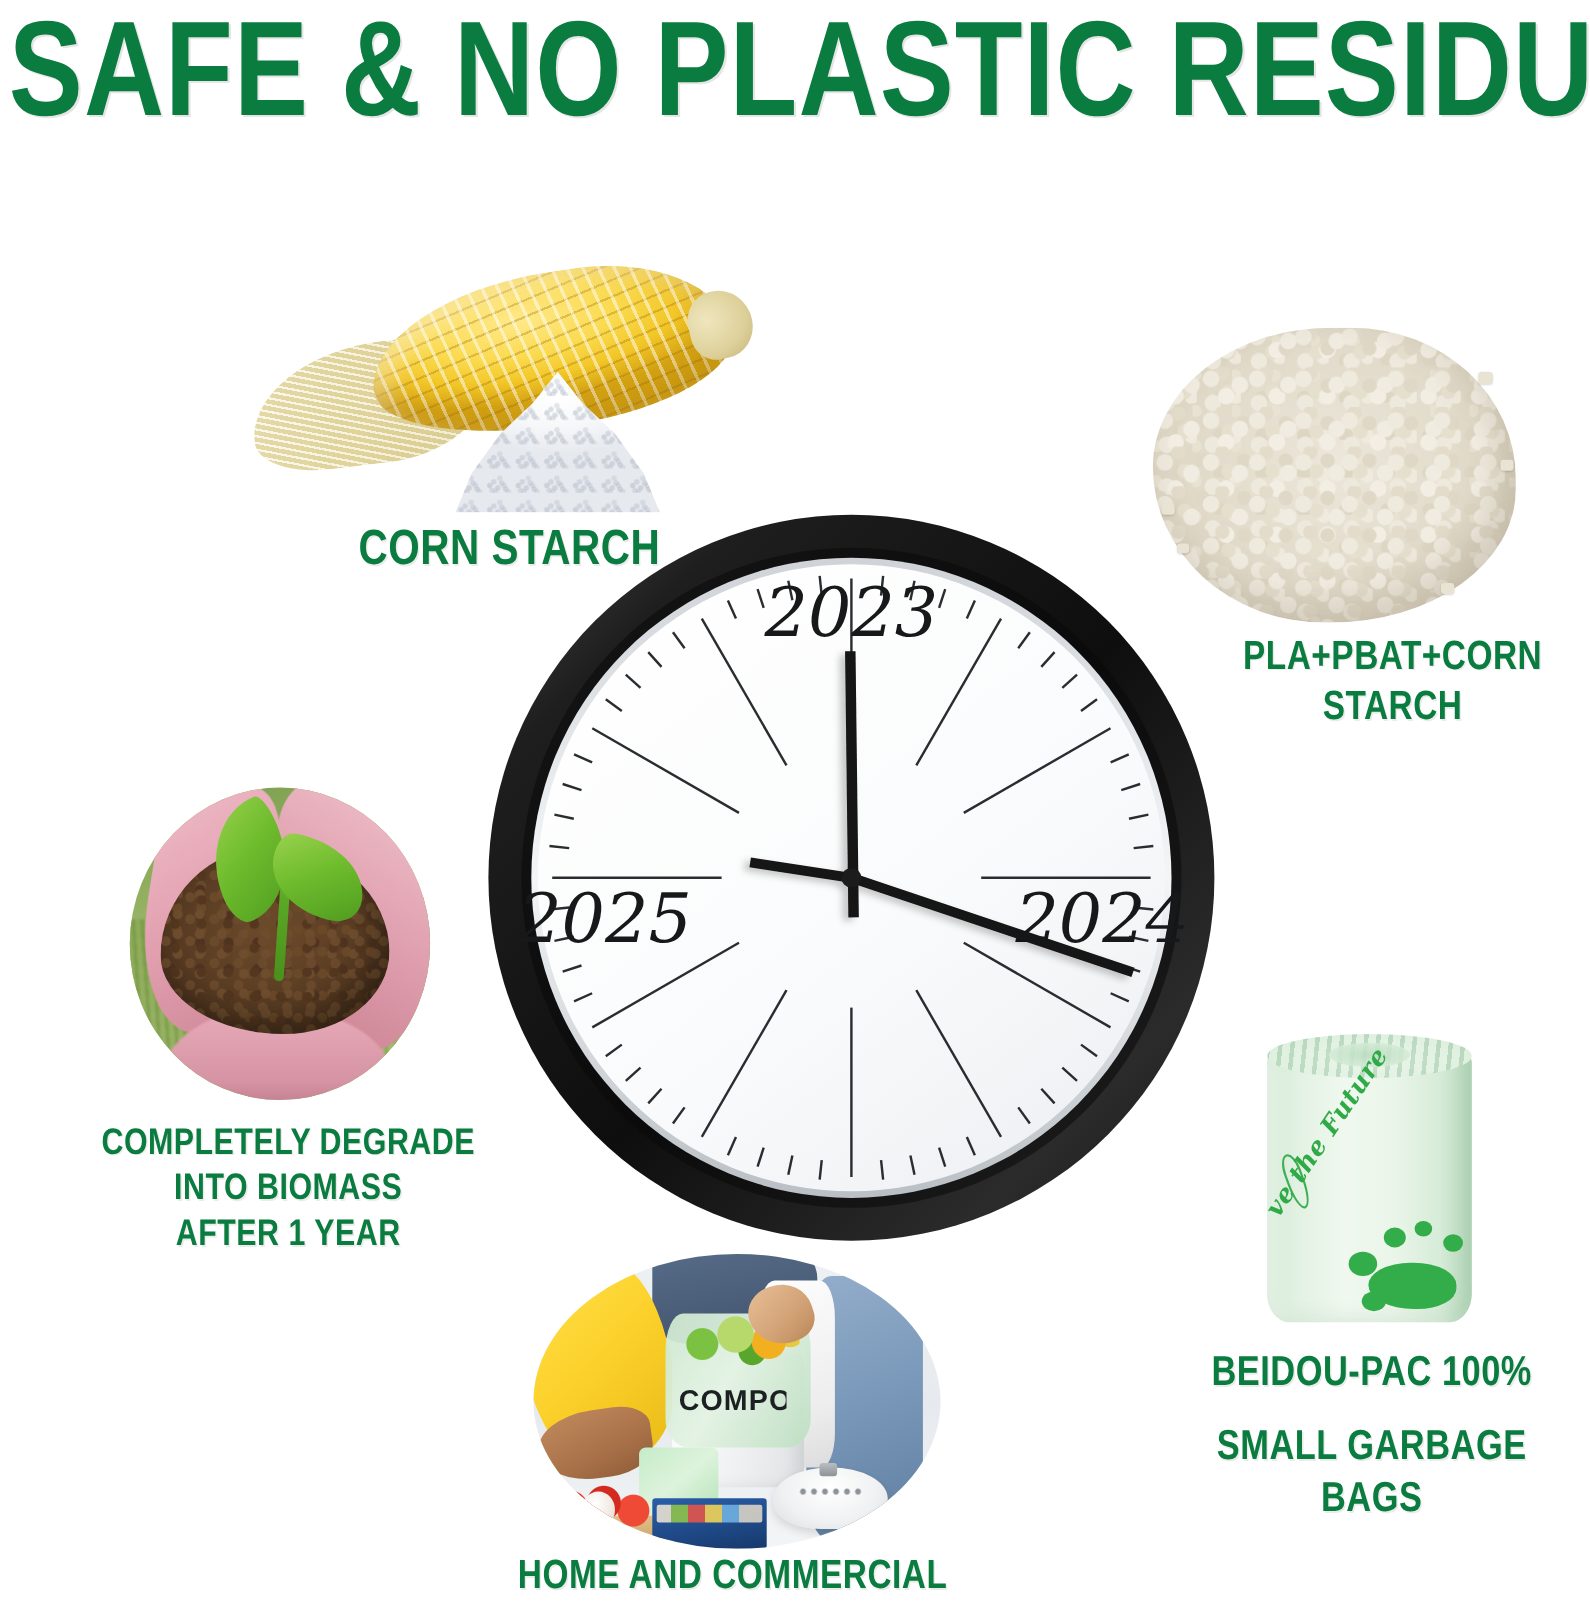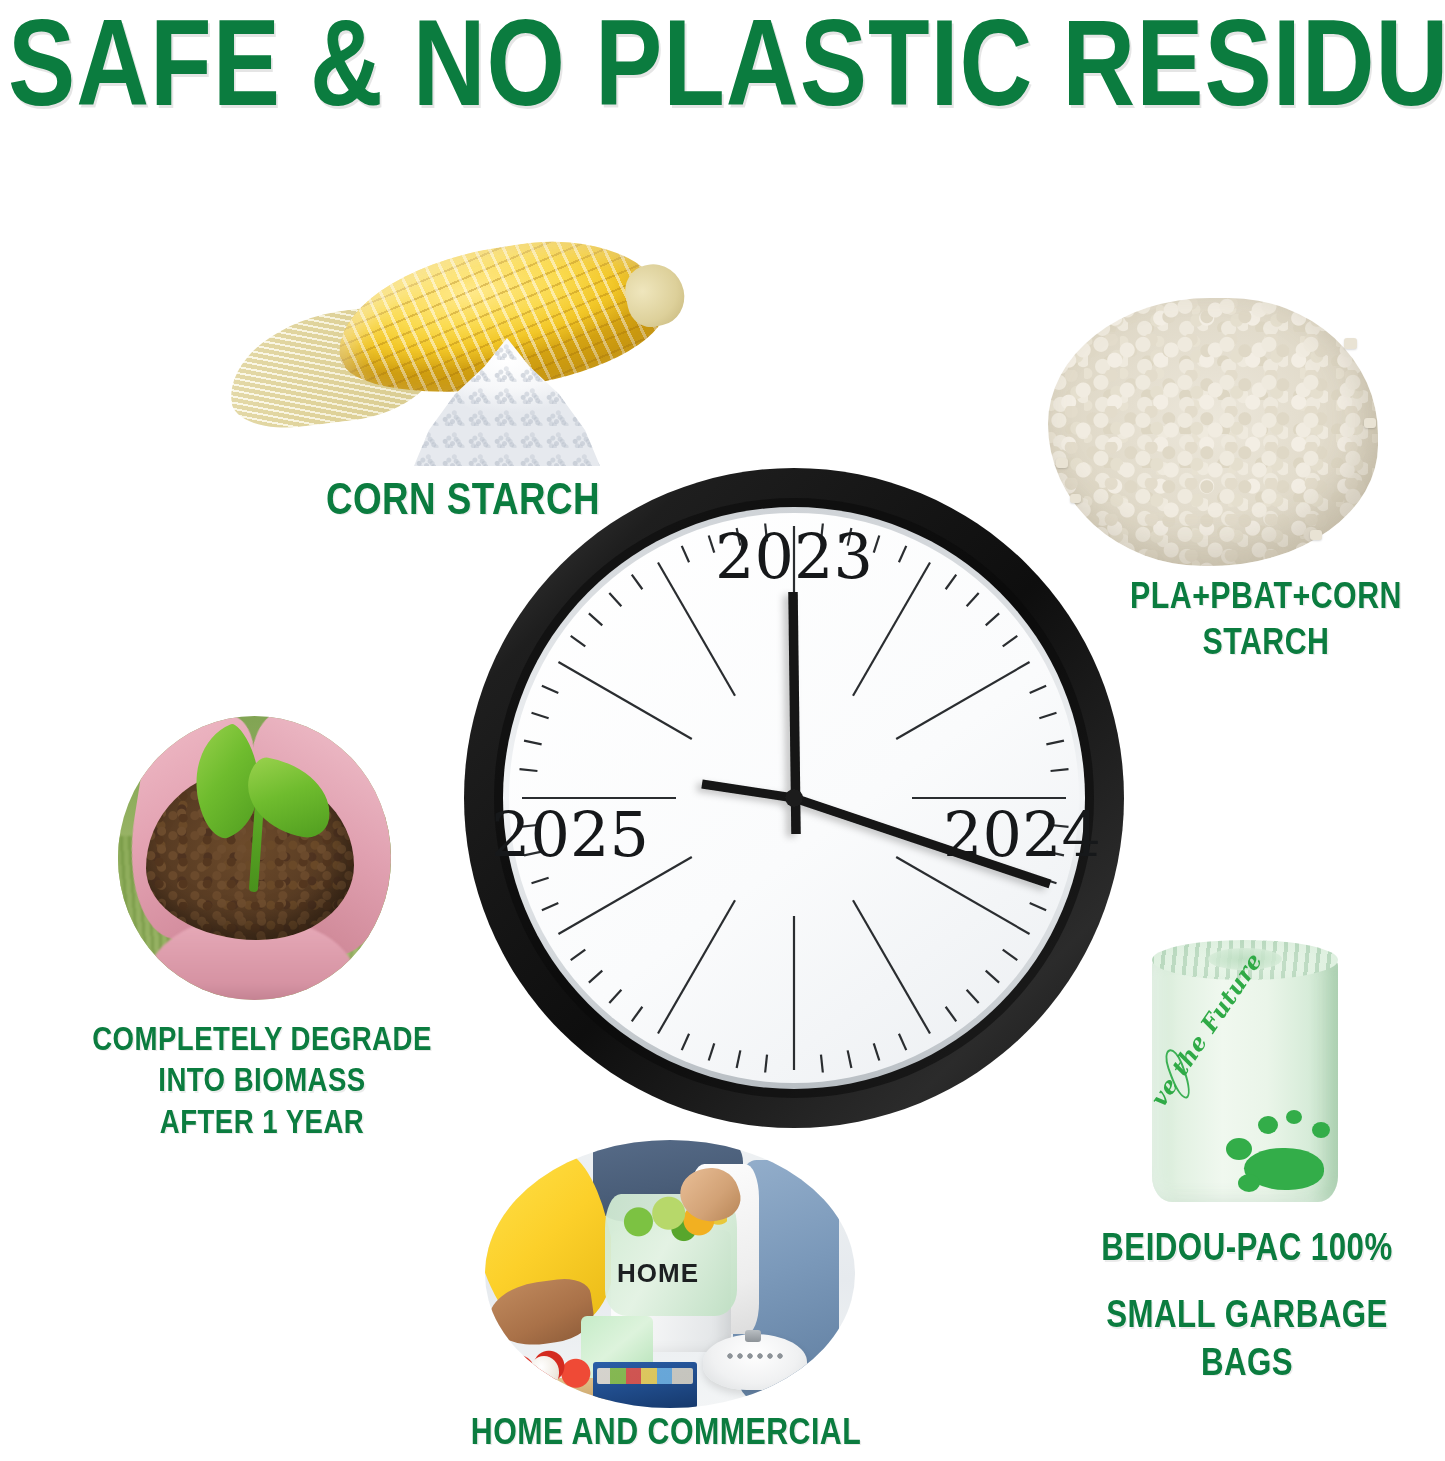--- a/index.html
+++ b/index.html
@@ -524,24 +524,25 @@
   .caption-kitchen {
     left: 438px;
     top: 1414px;
     width: 456px;
     font-size: 33px;
   }
 
   
   .clock-wrap {
     position: absolute;
-    left: 462px;
+    left: 442px;
     top: 466px;
     width: 664px;
     height: 664px;
+    font-style: italic;
   }
   .clock-svg { display: block; width: 664px; height: 664px; }
   .year-label {
     font-family: "DejaVu Serif", "Liberation Serif", serif;
     font-weight: 400;
     font-size: 62px;
     fill: #16181a;
   }
 </style>
 </head>
@@ -607,21 +608,21 @@
 <div class="kitchen-photo">
   <div class="k-navy"></div>
   <div class="k-jeans"></div>
   <div class="k-white-shirt"></div>
   <div class="k-yellow"></div>
   <div class="k-arm"></div>
   <div class="k-bin"></div>
   <div class="k-liner"></div>
   <div class="k-veg"></div>
   <div class="k-hand"></div>
-  <div class="k-bin-label">HOME</div>
+  <div class="k-bin-label">COMPO</div>
   <div class="k-greenbag"></div>
   <div class="k-board"></div>
   <div class="k-tomatoes"></div>
   <div class="k-garlic"></div>
   <div class="k-box"></div>
   <div class="k-box-strip"></div>
   <div class="k-lid"></div>
   <div class="k-lid-holes"></div>
   <div class="k-lid-knob"></div>
 </div>

